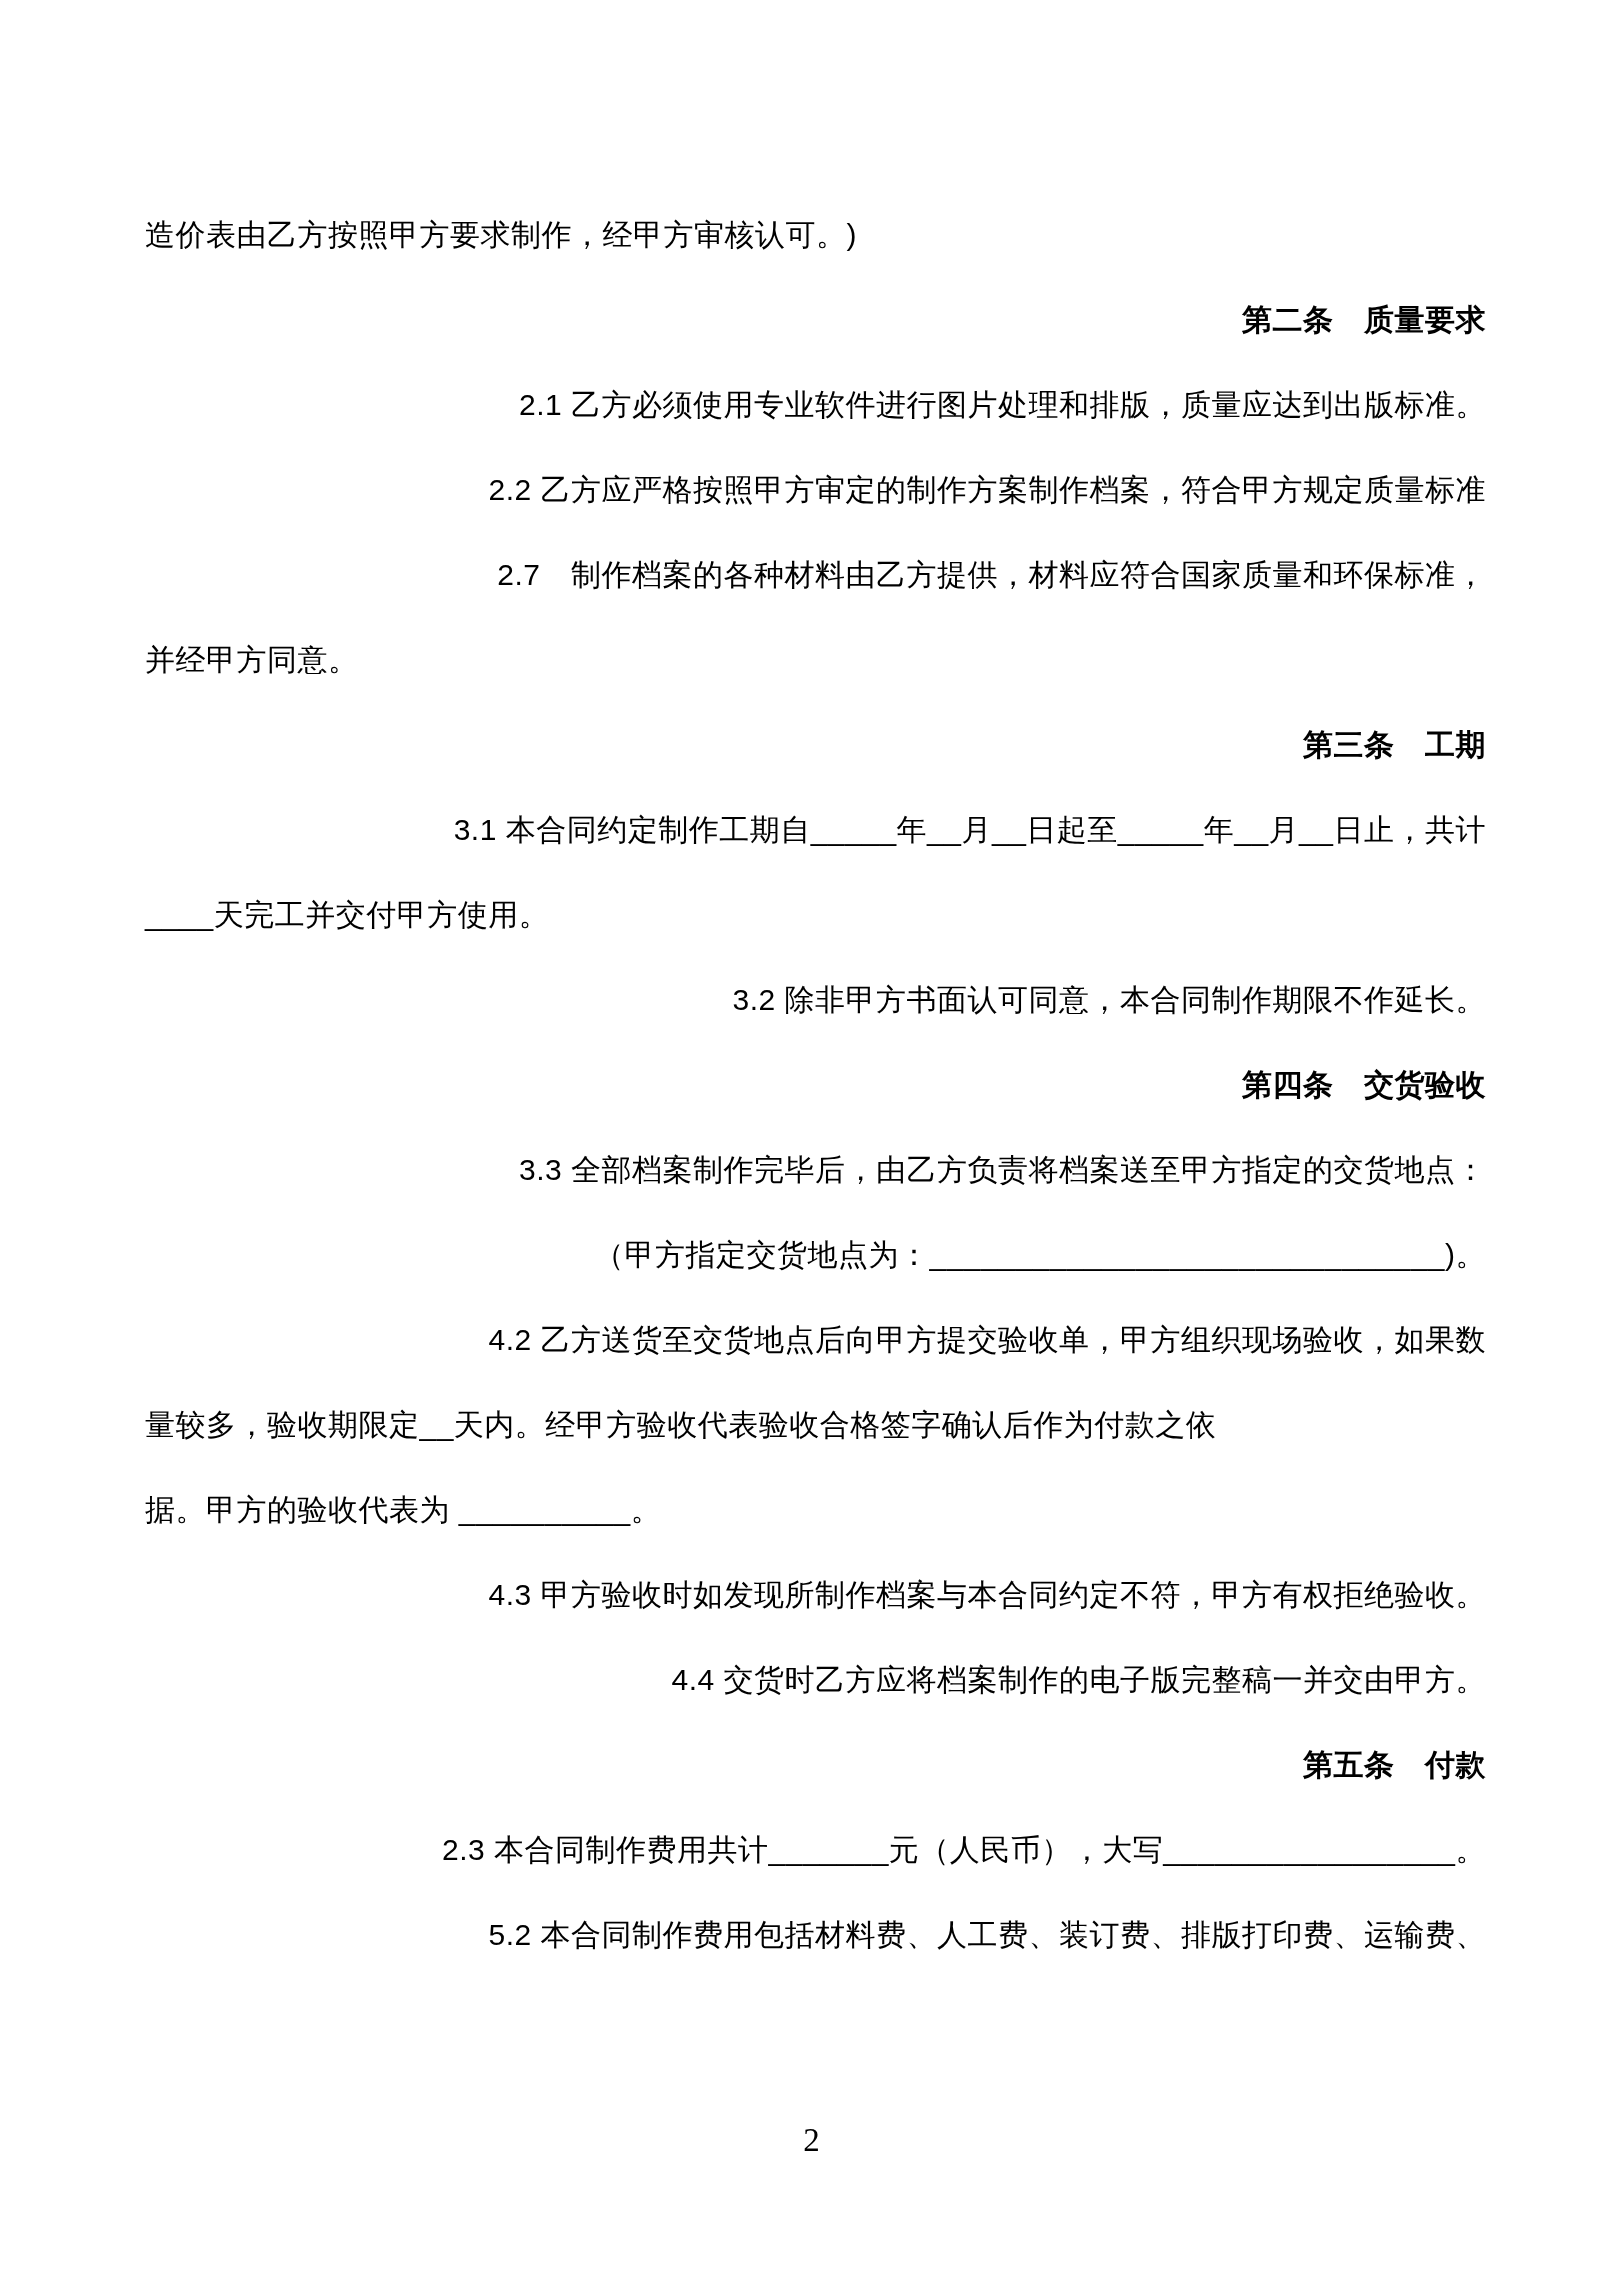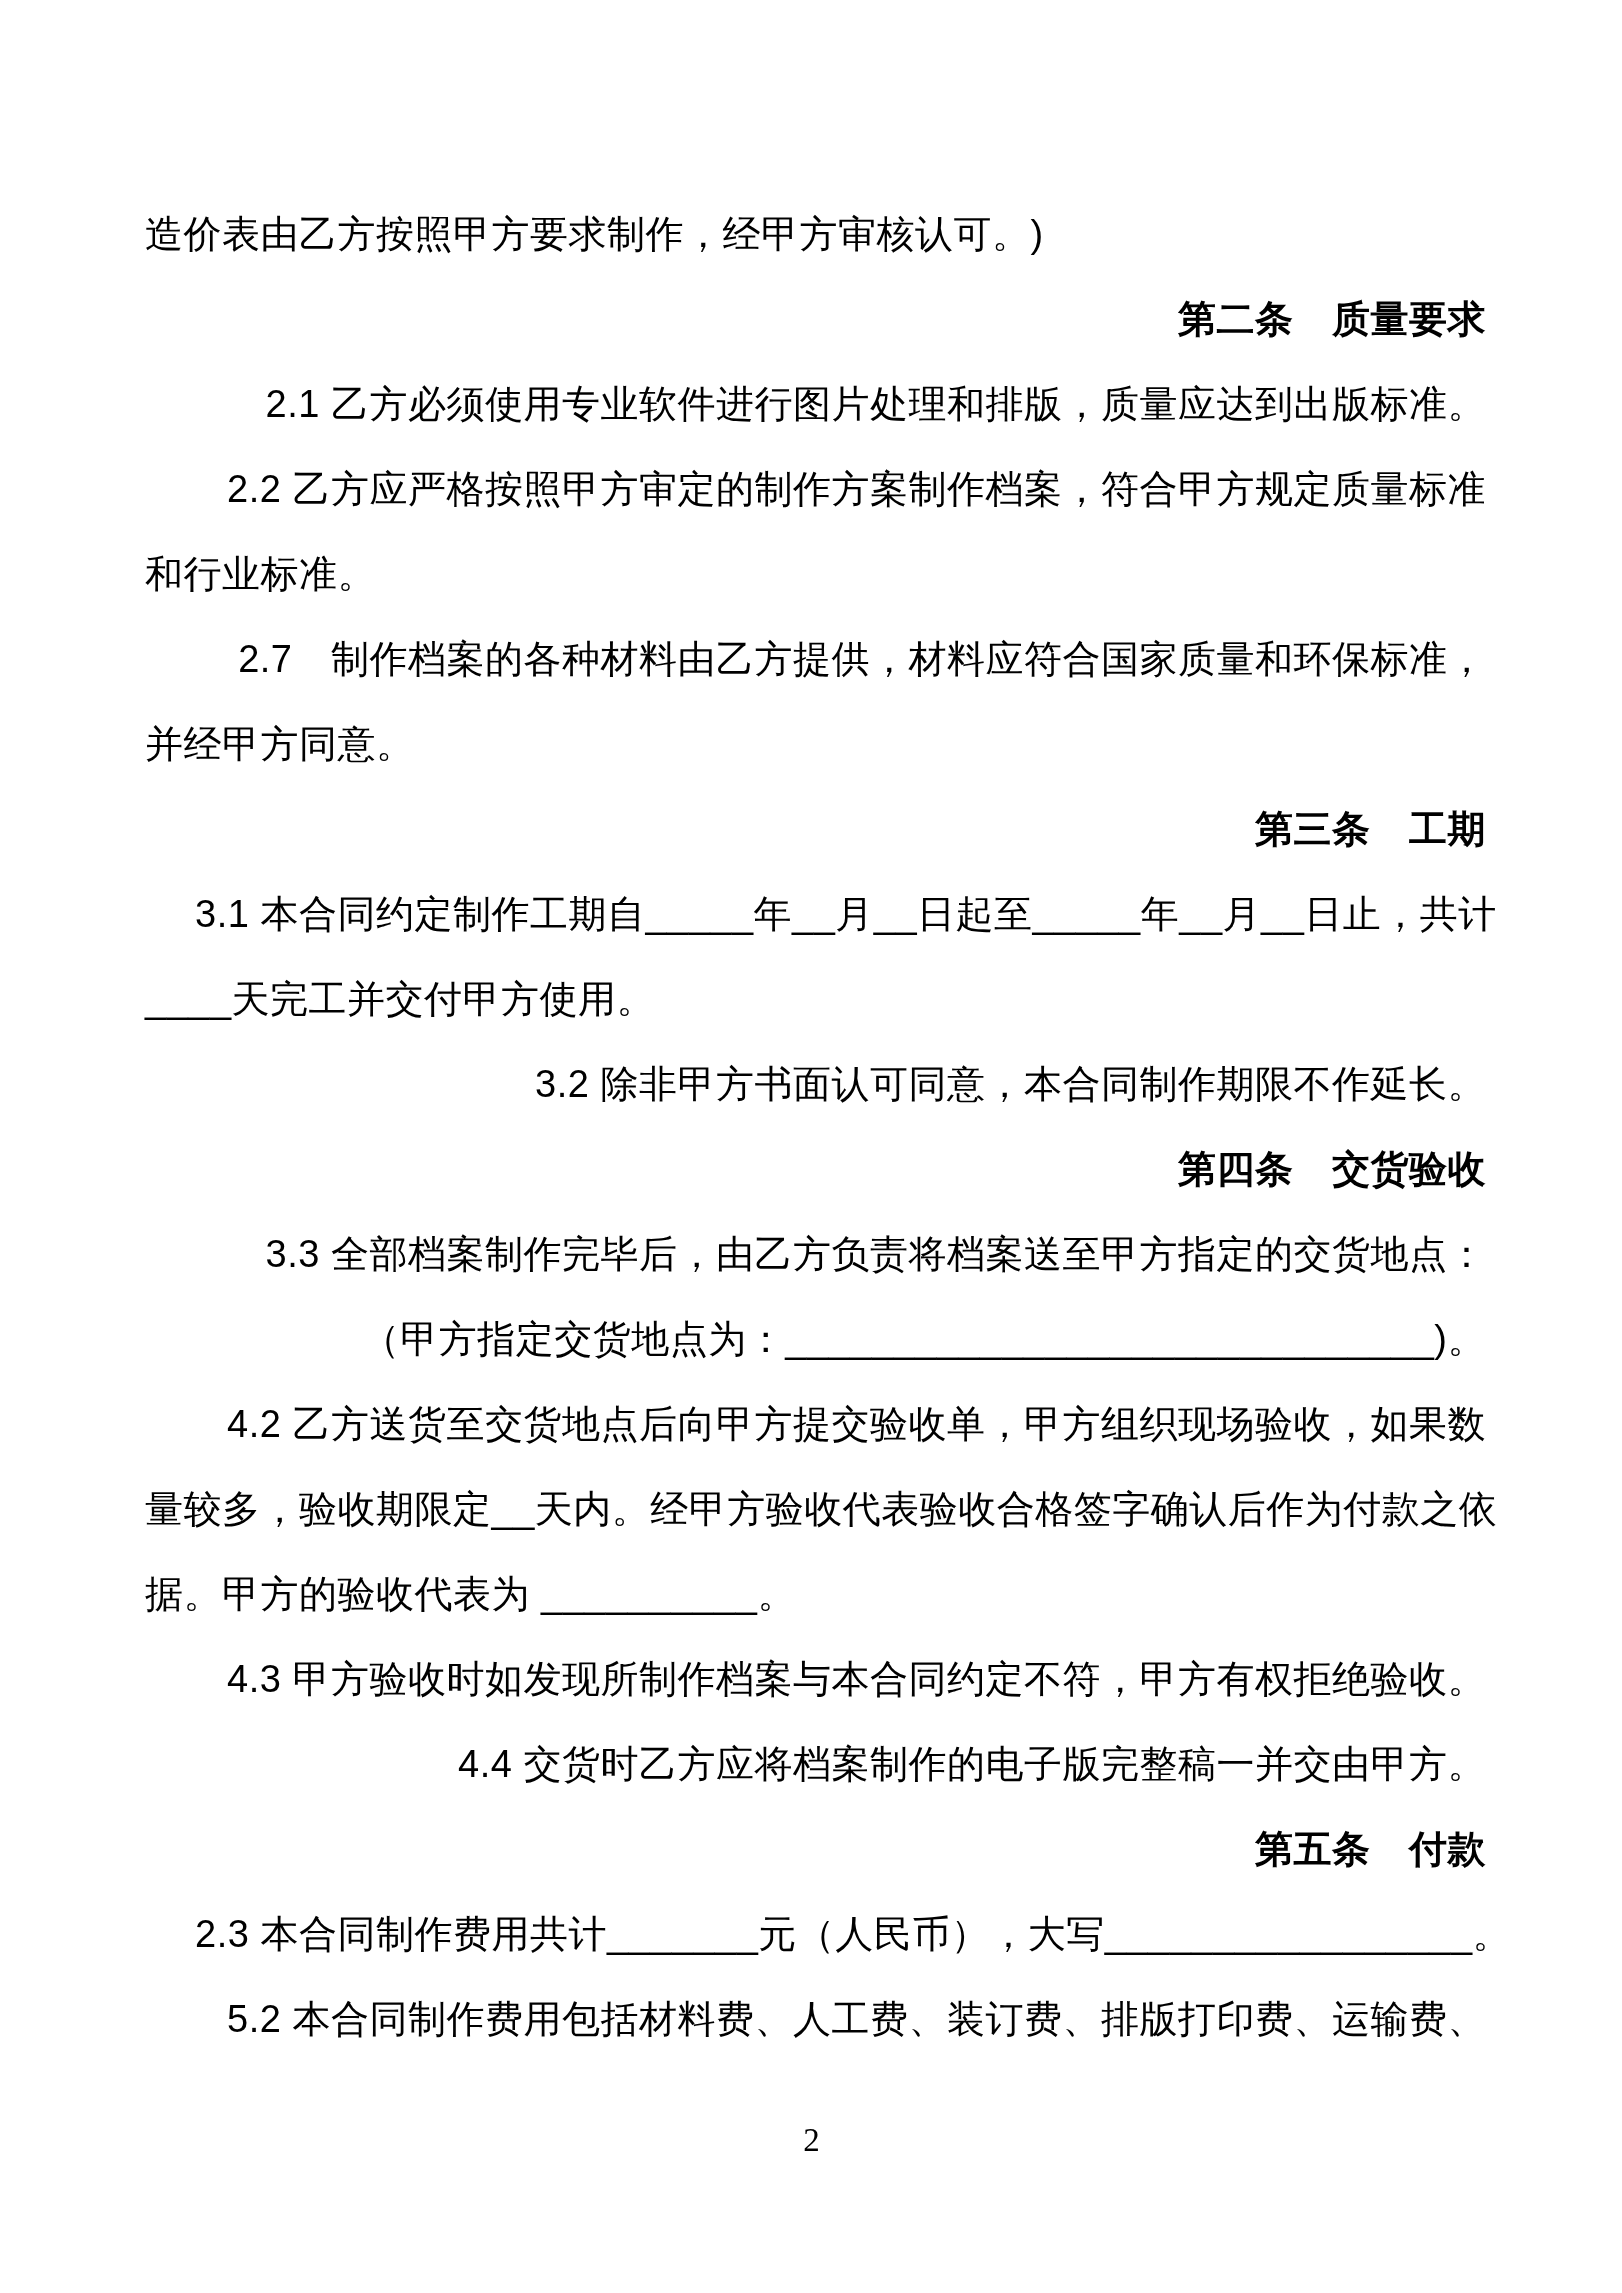--- a/index.html
+++ b/index.html
@@ -18,21 +18,21 @@
   }
   .content {
     position: absolute;
     top: 192px;
     left: 145px;
     width: 1341px;
   }
   .line {
     height: 85px;
     line-height: 85px;
-    font-size: 38px;
+    font-size: 30px;
     letter-spacing: 0.5px;
     white-space: nowrap;
     font-weight: normal;
   }
   .line.indent {
     padding-left: 50px;
     text-align: right;
   }
   .line.heading {
     font-weight: bold;
@@ -53,21 +53,20 @@
 </head>
 <body>
 
 <div class="page">
   <div class="content">
 
   <div class="line">造价表由乙方按照甲方要求制作，经甲方审核认可。)</div>
       <div class="line indent heading">第二条　质量要求</div>
       <div class="line indent">2.1 乙方必须使用专业软件进行图片处理和排版，质量应达到出版标准。</div>
       <div class="line indent">2.2 乙方应严格按照甲方审定的制作方案制作档案，符合甲方规定质量标准</div>
-      <div class="line">和行业标准。</div>
       <div class="line indent">2.7　制作档案的各种材料由乙方提供，材料应符合国家质量和环保标准，</div>
       <div class="line">并经甲方同意。</div>
       <div class="line indent heading">第三条　工期</div>
       <div class="line indent">3.1 本合同约定制作工期自_____年__月__日起至_____年__月__日止，共计</div>
       <div class="line">____天完工并交付甲方使用。</div>
       <div class="line indent">3.2 除非甲方书面认可同意，本合同制作期限不作延长。</div>
       <div class="line indent heading">第四条　交货验收</div>
       <div class="line indent">3.3 全部档案制作完毕后，由乙方负责将档案送至甲方指定的交货地点：</div>
       <div class="line indent">（甲方指定交货地点为：______________________________)。</div>
       <div class="line indent">4.2 乙方送货至交货地点后向甲方提交验收单，甲方组织现场验收，如果数</div>

